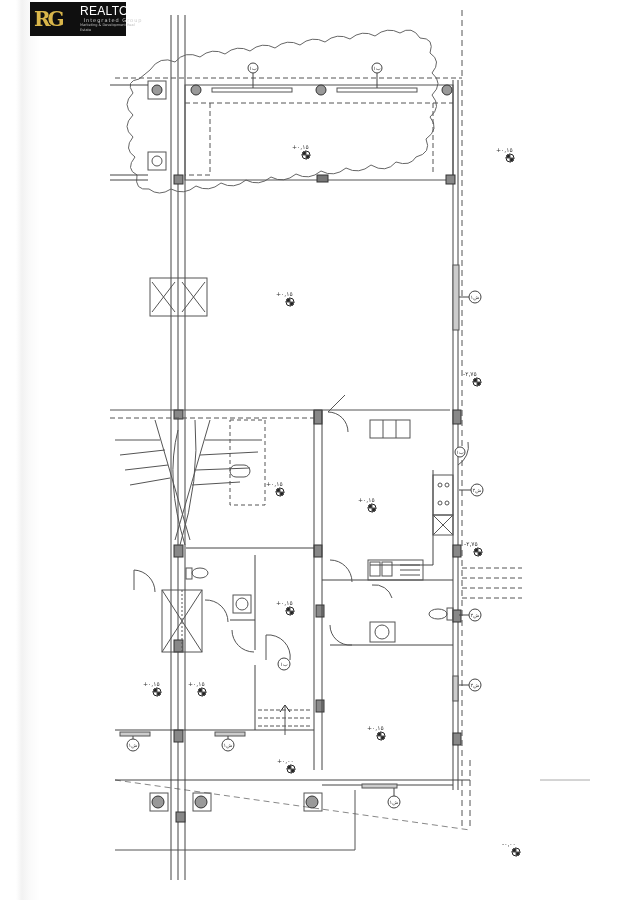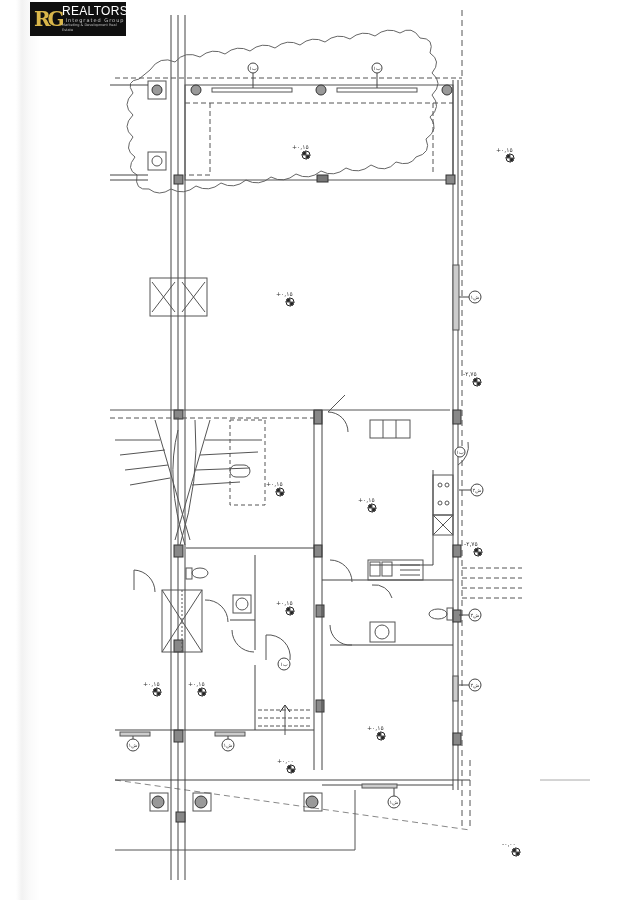--- a/index.html
+++ b/index.html
@@ -1,19 +1,19 @@
 <!DOCTYPE html>
 <html><head>
 <meta charset="utf-8">
 <style>
   html,body{margin:0;padding:0;background:#fff;}
   body{width:638px;height:900px;position:relative;overflow:hidden;font-family:"DejaVu Sans",sans-serif;}
   .logo{position:absolute;left:30px;top:2px;width:96px;height:34px;background:#0f0f0f;display:flex;align-items:center;padding:0 4px;box-sizing:border-box;}
   .logo-mark{font-family:"DejaVu Serif",serif;color:#d9b64a;font-size:20px;font-weight:bold;letter-spacing:-3px;width:26px;line-height:1;}
-  .logo-text{display:flex;flex-direction:column;margin-left:2px;}
+  .logo-text{display:flex;flex-direction:column;margin-left:20px;}
   .logo-name{color:#fff;font-family:"Liberation Sans",sans-serif;font-size:12px;letter-spacing:0.3px;line-height:12px;}
   .logo-sub{color:#ccc;font-size:5px;letter-spacing:1px;line-height:6px;text-align:center;}
   .logo-tag{color:#bbb;font-size:3.5px;line-height:5px;}
   .shadow{position:absolute;left:0;top:0;width:40px;height:900px;background:linear-gradient(90deg,#fff 0%,#fff 40%,#f2f2f2 55%,#fafafa 75%,#fff 100%);}
   svg{position:absolute;left:0;top:0;}
   .lbl{font-size:6px;fill:#333;font-family:"DejaVu Sans",sans-serif;}
 </style>
 </head>
 <body>
 

